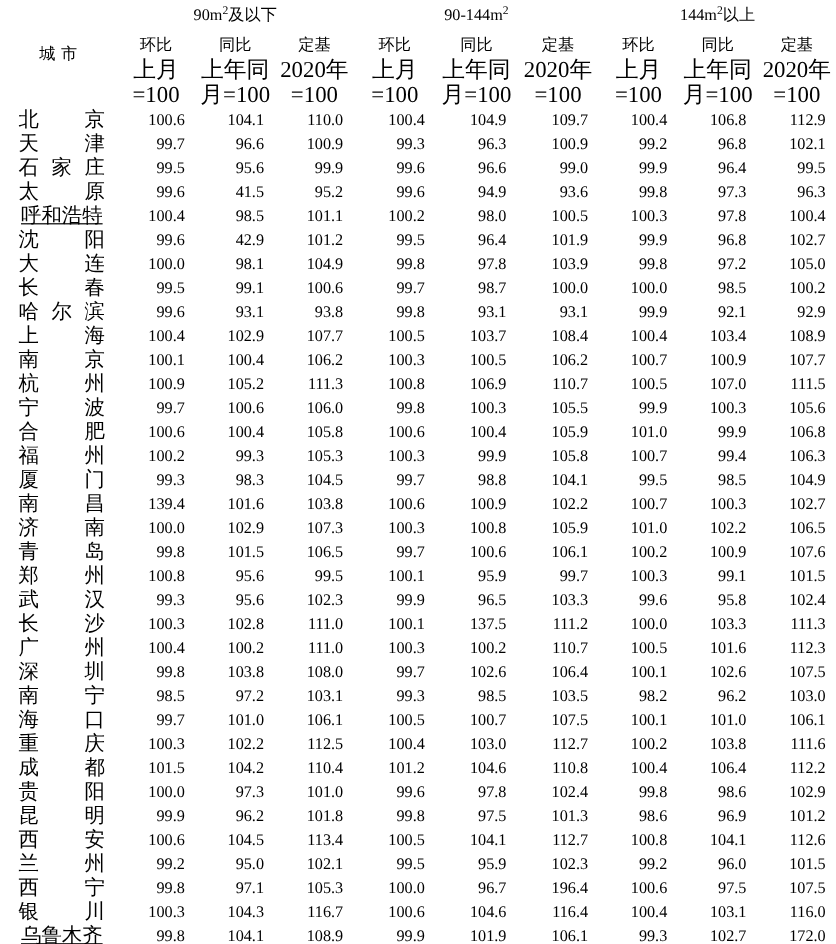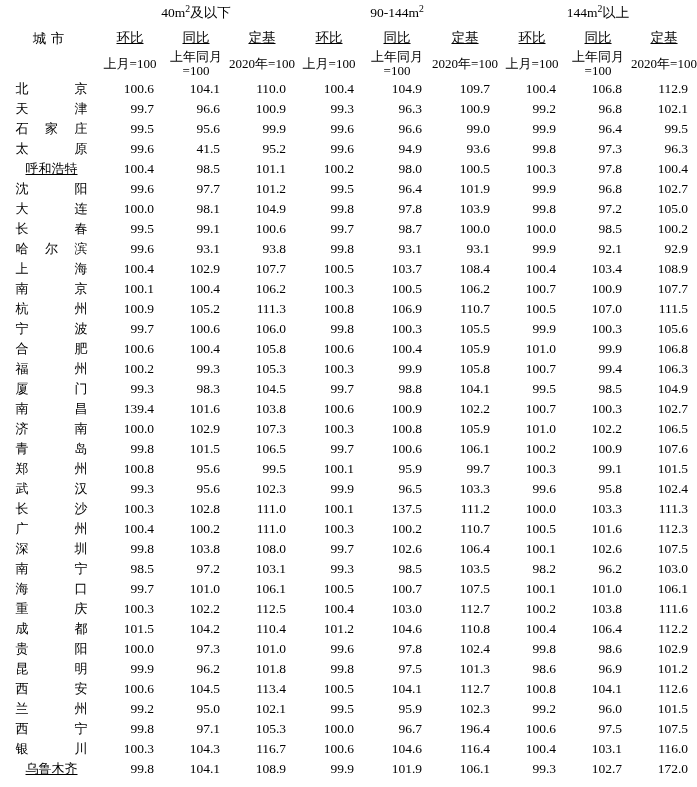--- a/index.html
+++ b/index.html
@@ -69,41 +69,40 @@
     letter-spacing: 0.35em;
     text-indent: 0.35em;
     font-size: 13.5px;
   }
 
   tr.hrow-group th.grp {
     height: 27px;
   }
   tr.hrow-metric th.met {
     height: 22px;
-    text-decoration: underline;
   }
   tr.hrow-base th.bas {
     height: 30px;
-    font-size: 13px;
+    font-size: 19px;
     line-height: 1.08;
   }
 
   sup {
     font-size: 0.72em;
     vertical-align: super;
     line-height: 0;
   }
 
   
   tbody tr {
     height: 20px;
   }
   tbody td.city {
     text-align: center;
-    font-size: 13px;
+    font-size: 17px;
     padding-right: 0;
   }
   tbody td.city .cityname {
     display: inline-block;
     width: 72px;
     text-align: justify;
     text-align-last: justify;
     text-justify: inter-character;
     margin-left: 6px;
   }
@@ -138,21 +137,21 @@
       <col class="c-d2">
         <col class="c-d2">
         <col class="c-d2">
       <col class="c-dlast">
         <col class="c-dlast">
         <col class="c-dlast">
     </colgroup>
     <thead>
       <tr class="hrow-group">
         <th class="city-head top-rule thick-right" rowspan="3">城市</th>
-        <th class="grp top-rule thin-bottom thick-right" colspan="3"><span><span>40m</span><sup>2</sup><span>及以下</span></span></th>
+        <th class="grp top-rule thin-bottom thick-right" colspan="3"><span><span>90m</span><sup>2</sup><span>及以下</span></span></th>
         <th class="grp top-rule thin-bottom thick-right" colspan="3"><span><span>90-144m</span><sup>2</sup><span></span></span></th>
         <th class="grp top-rule thin-bottom" colspan="3"><span><span>144m</span><sup>2</sup><span>以上</span></span></th>
       </tr>
       <tr class="hrow-metric">
         <th class="met thin-bottom thin-right">环比</th>
         <th class="met thin-bottom thin-right">同比</th>
         <th class="met thin-bottom thick-right">定基</th>
         <th class="met thin-bottom thin-right">环比</th>
         <th class="met thin-bottom thin-right">同比</th>
         <th class="met thin-bottom thick-right">定基</th>
@@ -229,21 +228,21 @@
           <td class="num thin-right">100.2</td>
           <td class="num thin-right">98.0</td>
           <td class="num thick-right">100.5</td>
           <td class="num thin-right">100.3</td>
           <td class="num thin-right">97.8</td>
           <td class="num">100.4</td>
         </tr>
         <tr>
           <td class="city thick-right"><span class="cityname">沈阳</span></td>
           <td class="num thin-right">99.6</td>
-          <td class="num thin-right">97.7</td>
+          <td class="num thin-right">42.9</td>
           <td class="num thick-right">101.2</td>
           <td class="num thin-right">99.5</td>
           <td class="num thin-right">96.4</td>
           <td class="num thick-right">101.9</td>
           <td class="num thin-right">99.9</td>
           <td class="num thin-right">96.8</td>
           <td class="num">102.7</td>
         </tr>
         <tr>
           <td class="city thick-right"><span class="cityname">大连</span></td>

